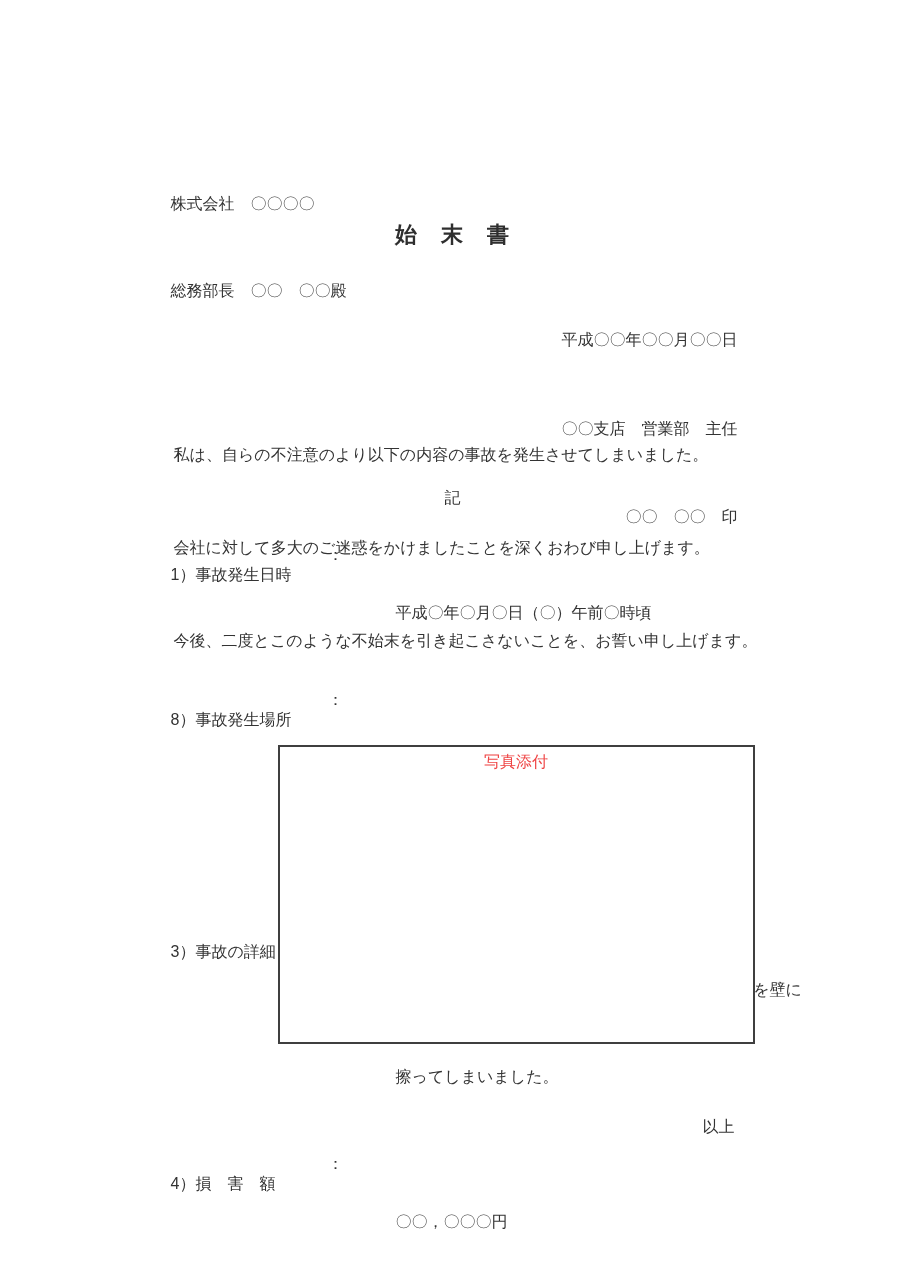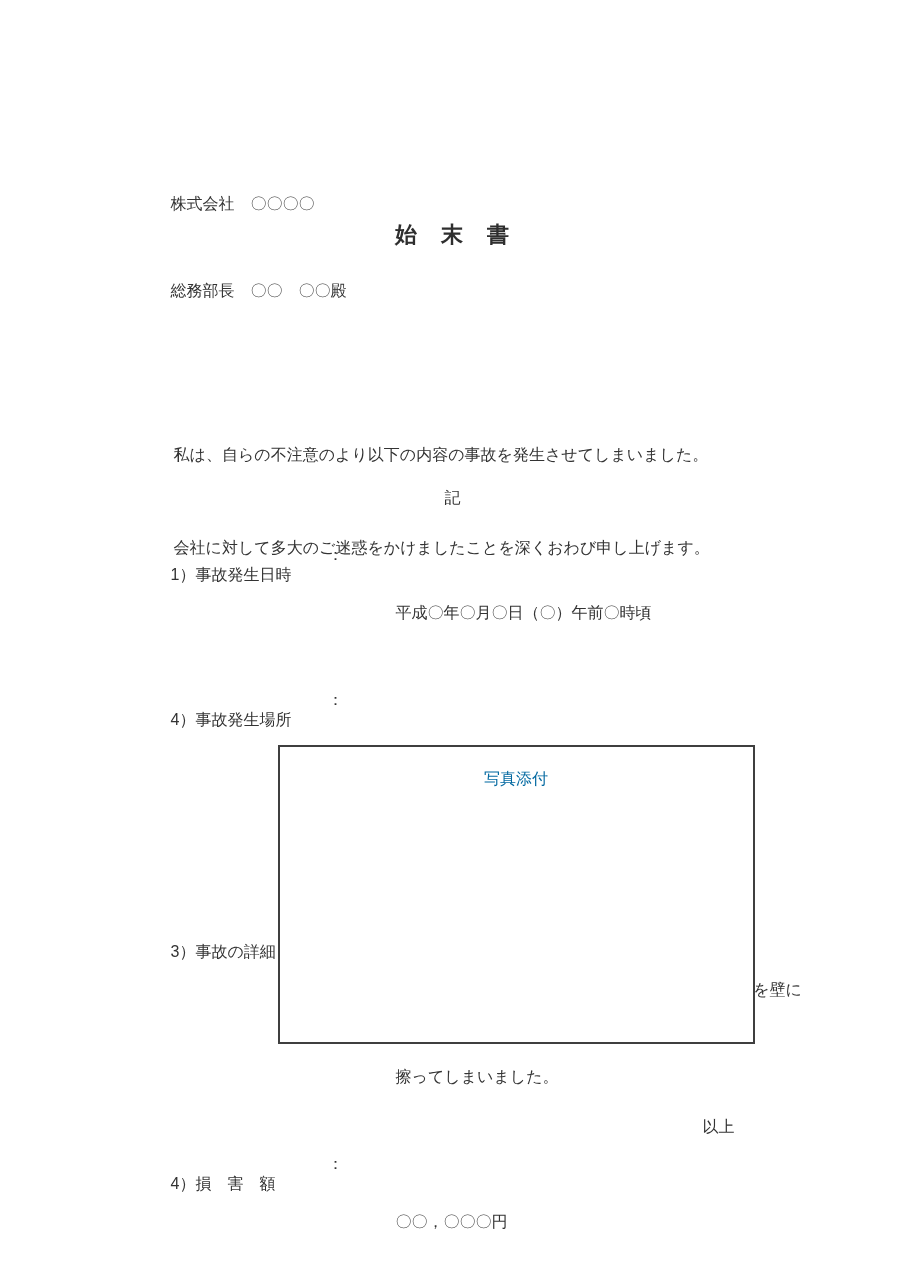--- a/index.html
+++ b/index.html
@@ -74,61 +74,67 @@
     position: absolute;
     left: 240px;
     top: 745px;
     width: 477px;
     height: 299px;
     border: 2px solid #3f3f3f;
     background: #ffffff;
   }
   .photo-box-label {
     text-align: center;
-    padding-top: 22px;
-    color: #0369a1;
+    padding-top: 5px;
+    color: #ef4444;
   }
   .closing {
     position: absolute;
     right: 133px;
     top: 1117px;
   }
 </style>
 </head>
 <body>
 
 <div class="page">
 
   <div class="addressee">
     <div>株式会社　〇〇〇〇</div>
     <div>総務部長　〇〇　〇〇殿</div>
   </div>
 
   <div class="doc-title">始　末　書</div>
 
+  <div class="sender-block">
+    <div>平成〇〇年〇〇月〇〇日</div>
+    <div>〇〇支店　営業部　主任</div>
+    <div>〇〇　〇〇　印</div>
+  </div>
 
   <div class="body-text">
     <div>私は、自らの不注意のより以下の内容の事故を発生させてしまいました。</div>
     <div>会社に対して多大のご迷惑をかけましたことを深くおわび申し上げます。</div>
+    <div>今後、二度とこのような不始末を引き起こさないことを、お誓い申し上げます。</div>
   </div>
 
   <div class="record-marker">記</div>
 
   <div class="items">
 
     <div class="item-row">
       <div class="item-label">1）事故発生日時</div>
       <div class="item-colon">：</div>
       <div class="item-value">
         <div>平成〇年〇月〇日（〇）午前〇時頃</div>
       </div>
     </div>
 
     <div class="item-row">
-      <div class="item-label">4）事故発生場所</div>
+      <div class="item-label">8）事故発生場所</div>
       <div class="item-colon">：</div>
       <div class="item-value">
         <div>〇〇市〇〇区〇〇町〇－〇－〇</div>
         <div>〇〇店　駐車場内</div>
       </div>
     </div>
 
     <div class="item-row">
       <div class="item-label">3）事故の詳細</div>
       <div class="item-colon">：</div>

